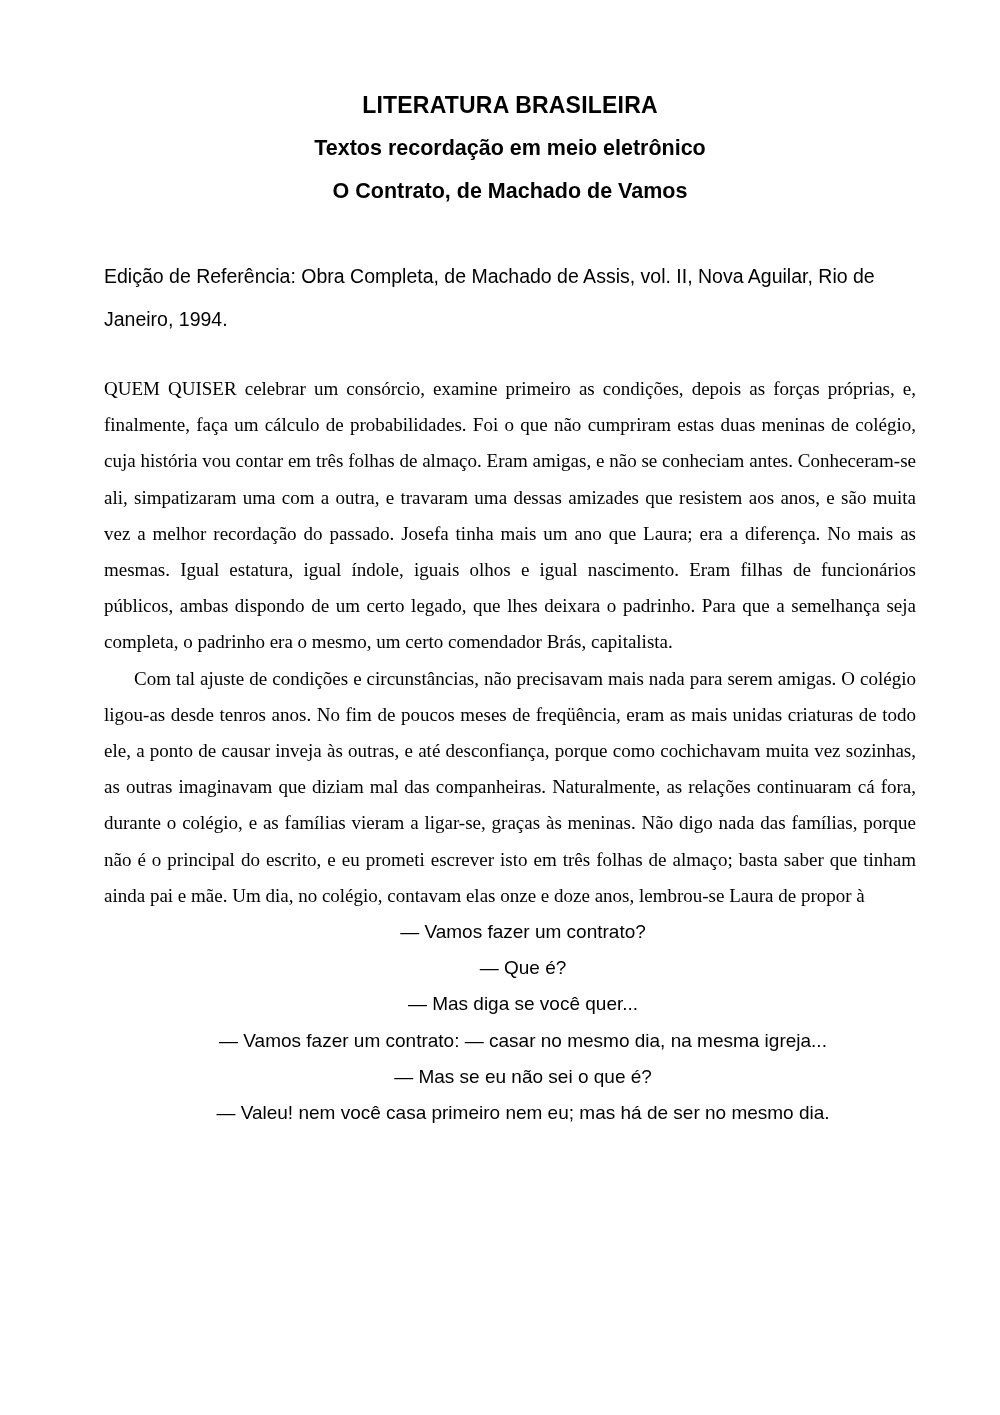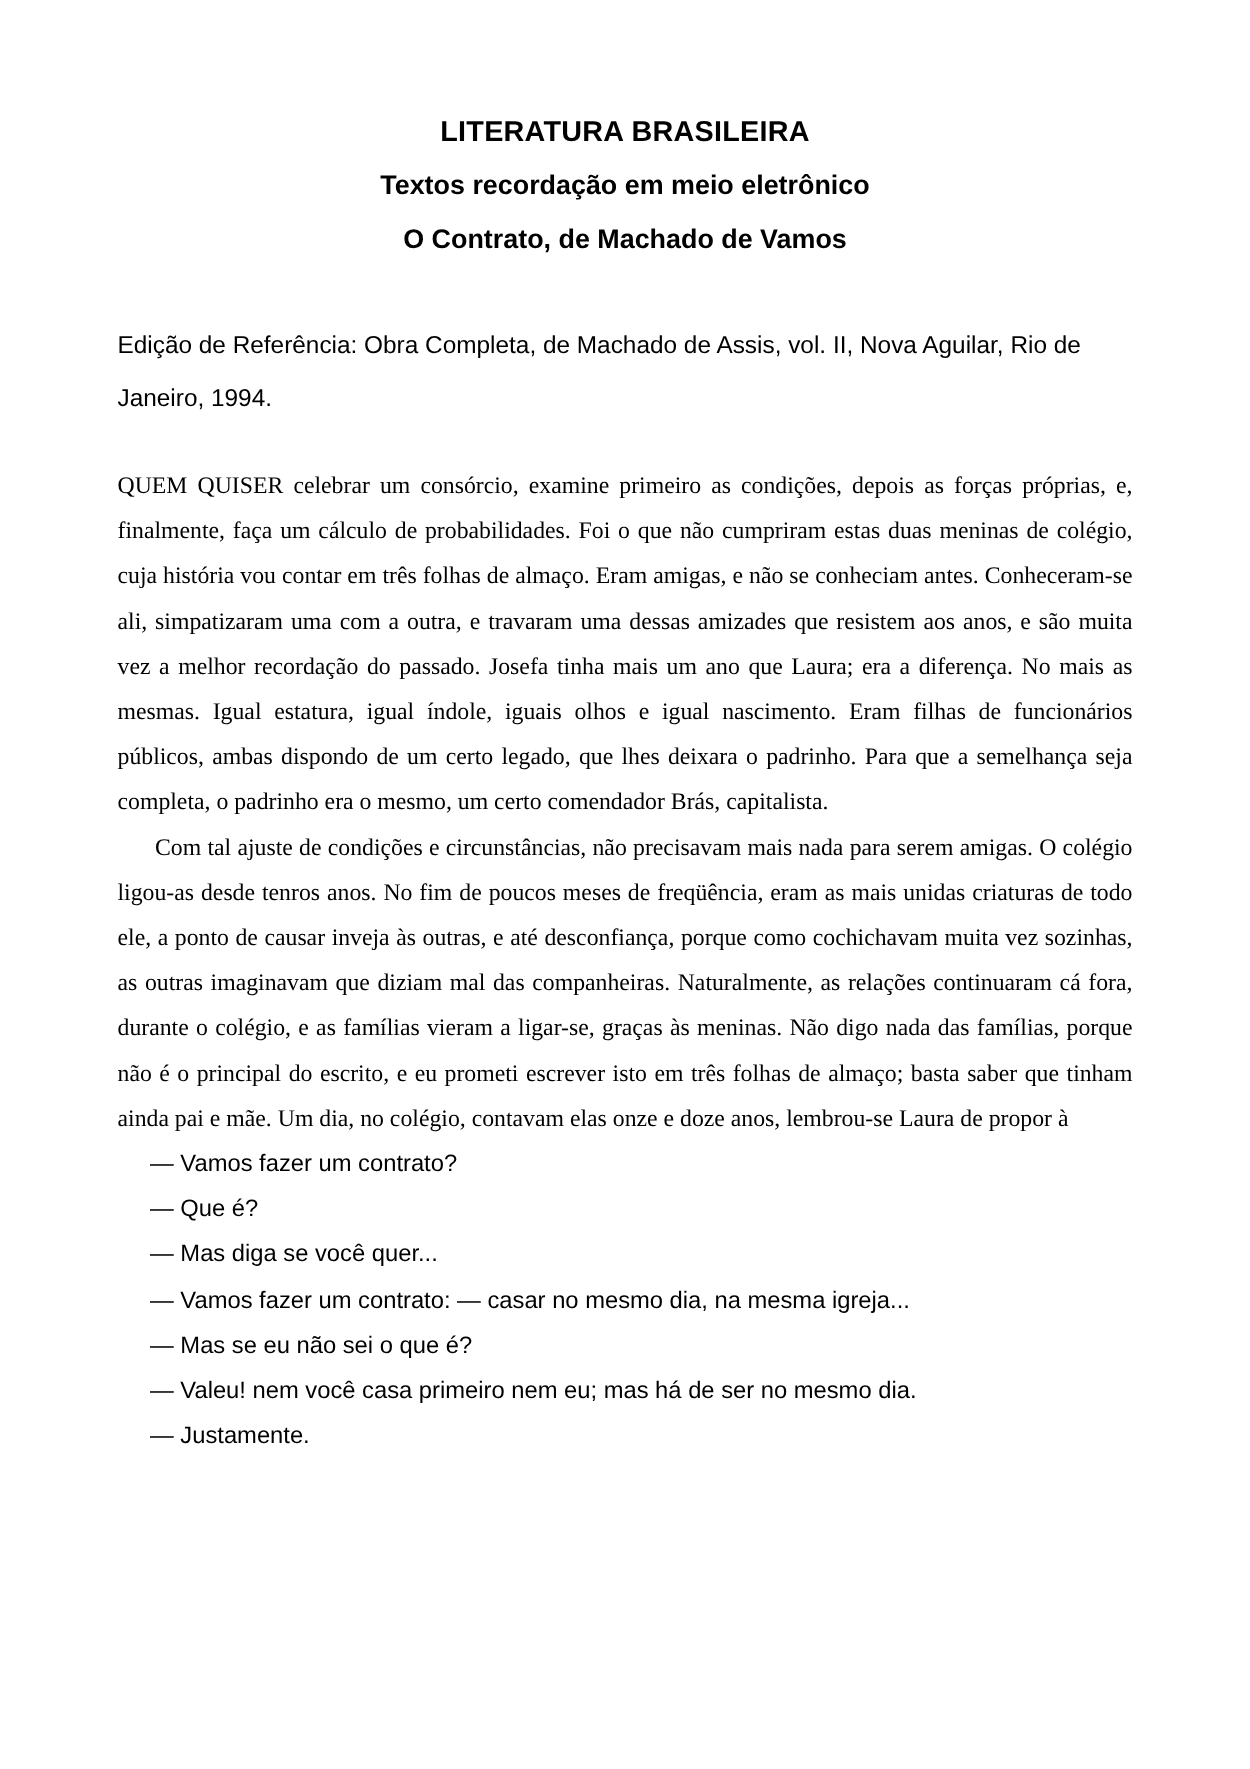--- a/index.html
+++ b/index.html
@@ -16,21 +16,21 @@
     position: relative;
     width: 1000px;
     height: 1415px;
     margin: 0 auto;
     background: #ffffff;
     overflow: hidden;
     box-sizing: border-box;
   }
   .content {
     position: absolute;
-    left: 94px;
+    left: 104px;
     top: 0;
     width: 812px;
   }
 
   
   .title-block {
     padding-top: 84px;
   }
   .title-line {
     text-align: center;
@@ -81,21 +81,21 @@
 
   
   .dialogue {
     margin-top: 0;
   }
   p.dialogue-line {
     margin: 0;
     padding-left: 26px;
     font-size: 19px;
     line-height: 36.2px;
-    text-align: left;
+    text-align: center;
     white-space: pre-wrap;
   }
 </style>
 </head>
 <body>
 
 <div class="page">
   <div class="content">
 
     <div class="title-block">
@@ -113,17 +113,16 @@
       <p class="para indent no-stretch">Com tal ajuste de condições e circunstâncias, não precisavam mais nada para serem amigas. O colégio ligou-as desde tenros anos. No fim de poucos meses de freqüência, eram as mais unidas criaturas de todo ele, a ponto de causar inveja às outras, e até desconfiança, porque como cochichavam muita vez sozinhas, as outras imaginavam que diziam mal das companheiras. Naturalmente, as relações continuaram cá fora, durante o colégio, e as famílias vieram a ligar-se, graças às meninas. Não digo nada das famílias, porque não é o principal do escrito, e eu prometi escrever isto em três folhas de almaço; basta saber que tinham ainda pai e mãe. Um dia, no colégio, contavam elas onze e doze anos, lembrou-se Laura de propor à</p>
     </div>
 
     <div class="dialogue">
       <p class="dialogue-line">— Vamos fazer um contrato?</p>
       <p class="dialogue-line">— Que é?</p>
       <p class="dialogue-line">— Mas diga se você quer...</p>
       <p class="dialogue-line">— Vamos fazer um contrato: — casar no mesmo dia, na mesma igreja...</p>
       <p class="dialogue-line">— Mas se eu não sei o que é?</p>
       <p class="dialogue-line">— Valeu! nem você casa primeiro nem eu; mas há de ser no mesmo dia.</p>
-      <p class="dialogue-line">— Justamente.</p>
     </div>
 
   </div>
 </div>
 
 </body></html>

